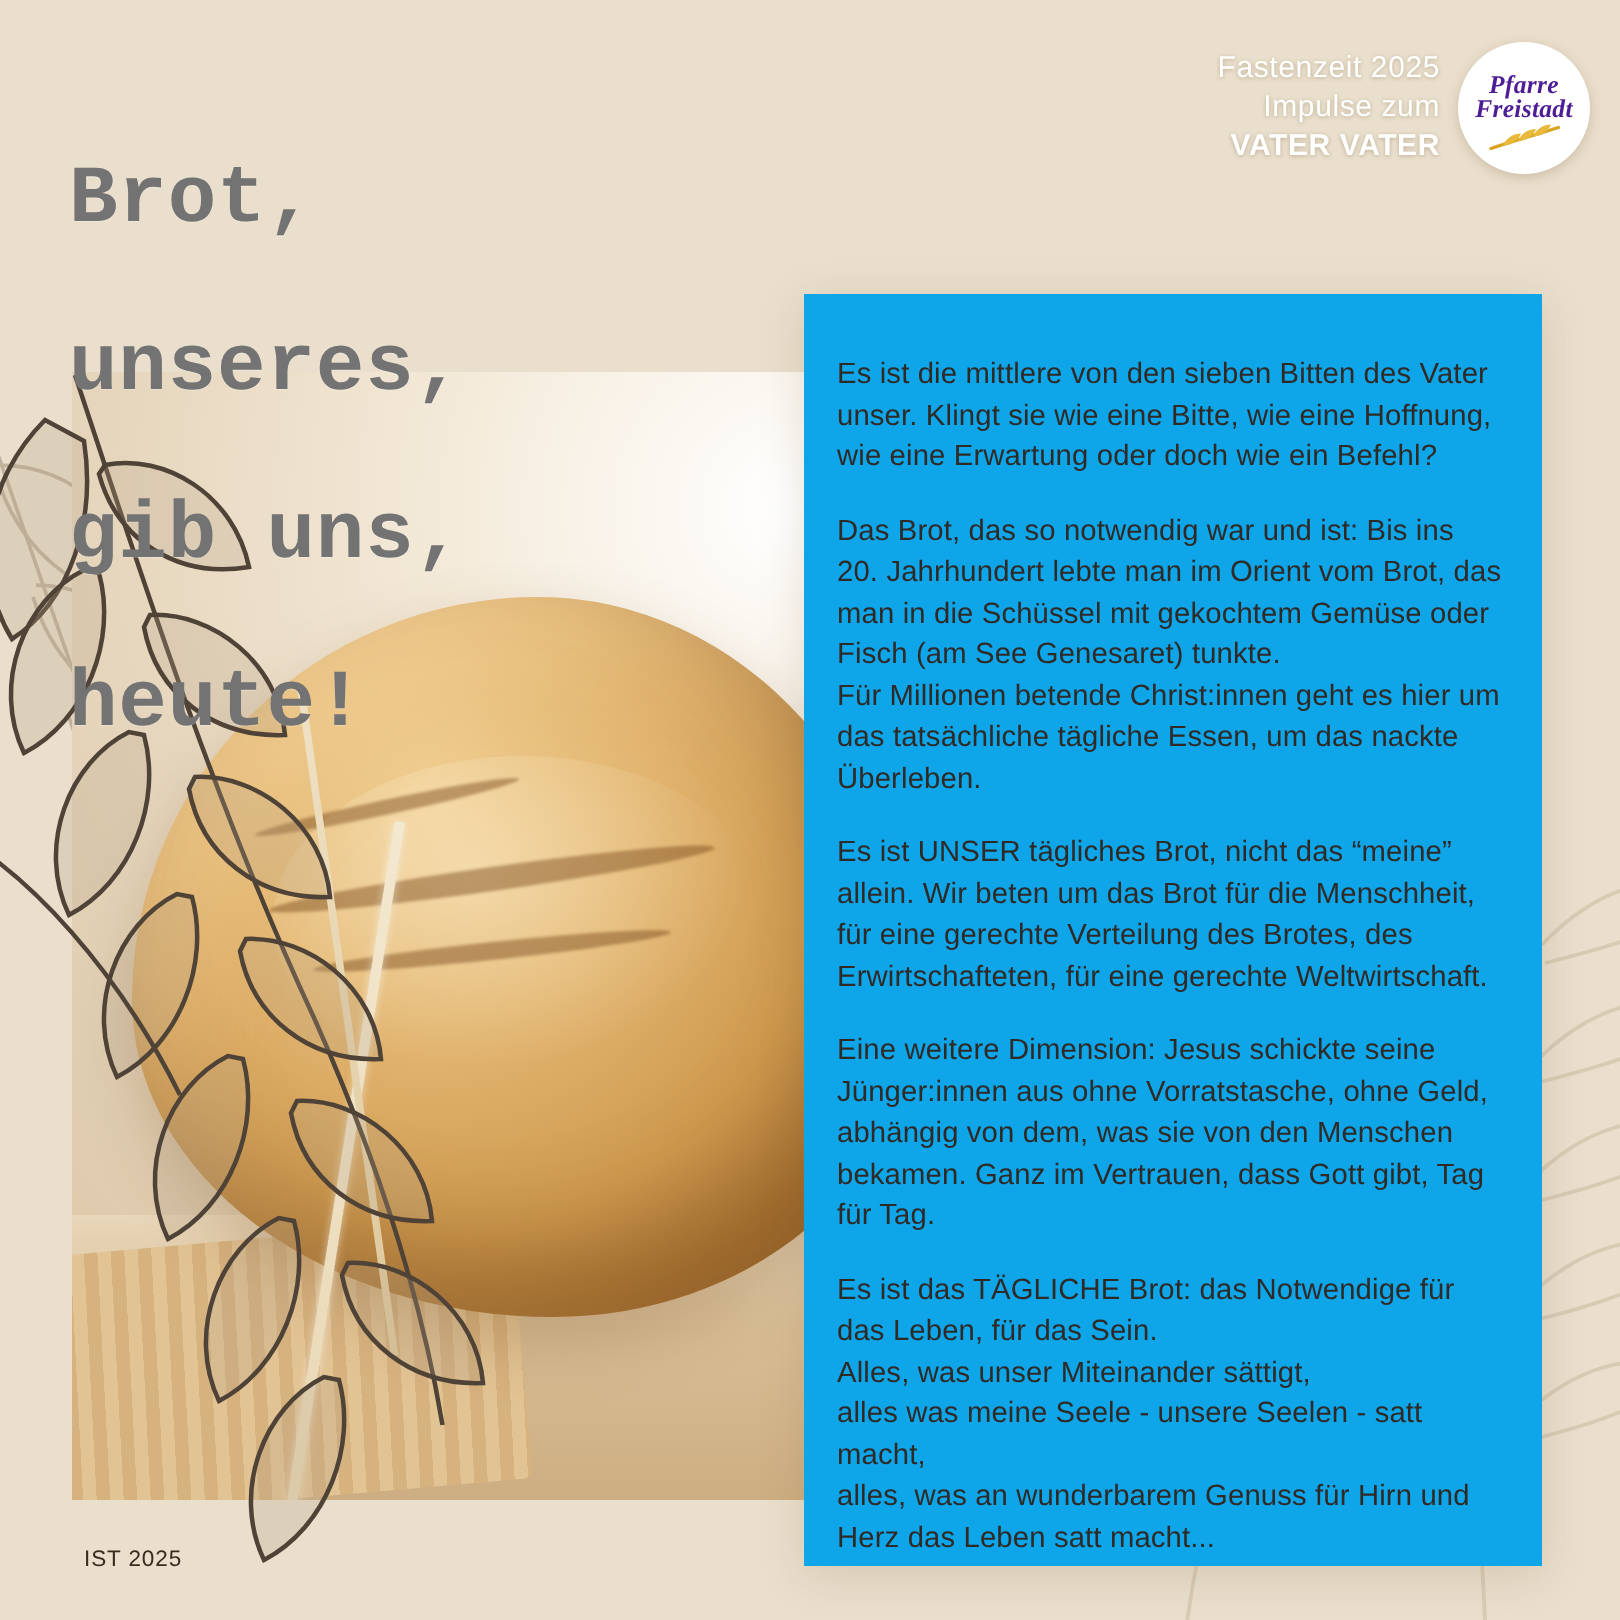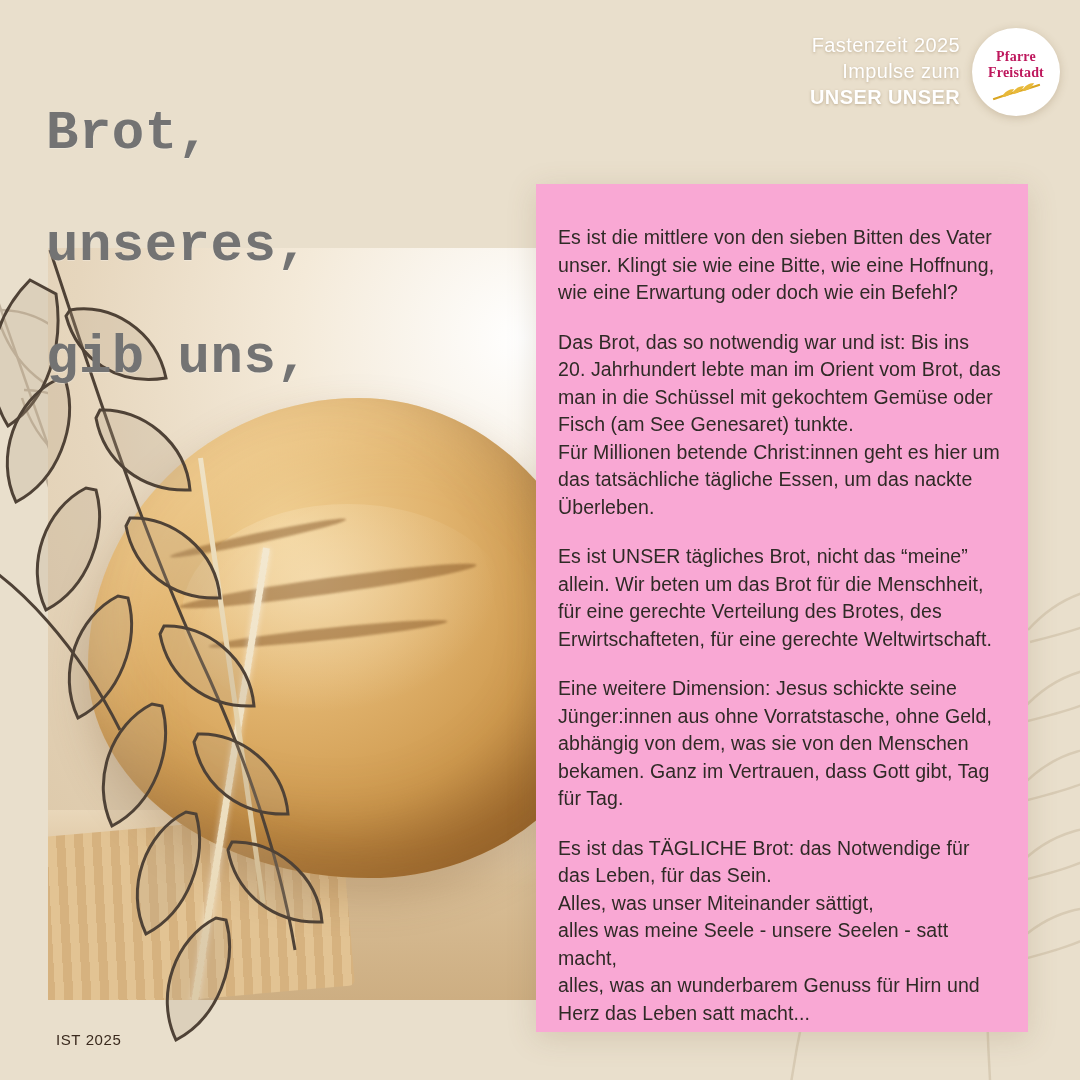--- a/index.html
+++ b/index.html
@@ -197,43 +197,44 @@
     box-shadow: 0 2px 8px rgba(120,90,50,.25);
     flex: none;
   }
   .logo .logo-text {
     position: absolute;
     inset: 0;
     display: flex;
     flex-direction: column;
     align-items: center;
     justify-content: center;
-    color: #be185d;
+    color: #4c1d95;
     font-family: "Liberation Serif", serif;
     font-weight: 700;
-    font-size: 14px;
+    font-size: 17px;
     line-height: 16px;
     padding-bottom: 14px;
     letter-spacing: .2px;
+    font-style: italic;
   }
   .logo .logo-wheat {
     position: absolute;
     left: 50%;
     bottom: 14px;
     transform: translateX(-50%);
   }
 
   
   .card {
     position: absolute;
     left: 536px;
-    top: 184px;
+    top: 196px;
     width: 492px;
     height: 848px;
-    background: #f9a8d4;
+    background: #0ea5e9;
     box-shadow: 0 6px 28px rgba(120,95,60,.18);
     padding: 40px 26px 20px 22px;
     overflow: hidden;
     z-index: 4;
   }
   .card p {
     margin: 0 0 22px 0;
     color: #2f2a26;
     font-size: 19.5px;
     line-height: 27.5px;
@@ -320,27 +321,28 @@
     <path d="M272 592 C 314 590, 358 624, 362 672 C 314 674, 276 644, 268 600 Z" fill="#b8a387" fill-opacity=".25"></path>
     <path d="M256 668 C 216 688, 194 744, 216 790 C 258 768, 278 714, 266 670 Z" fill="#b8a387" fill-opacity=".25"></path>
     <path d="M0 300 C 60 330, 120 400, 160 480"></path>
   </g>
 </svg>
 
 <h1 class="headline">
   <span class="ln">Brot,</span>
   <span class="ln">unseres,</span>
   <span class="ln">gib uns,</span>
+  <span class="ln">heute!</span>
 </h1>
 
 <div class="brand">
   <div class="brand-lines">
     <div class="l1">Fastenzeit 2025</div>
     <div class="l2">Impulse zum</div>
-    <div class="l3">UNSER UNSER</div>
+    <div class="l3">VATER VATER</div>
   </div>
   <div class="logo">
     <div class="logo-text">
       <span>Pfarre</span>
       <span>Freistadt</span>
     </div>
     <svg class="logo-wheat" width="52" height="22" viewBox="0 0 52 22" fill="none">
       <path d="M4 19 C 18 14, 34 10, 49 5" stroke="#d9a521" stroke-width="2.2" stroke-linecap="round"></path>
       <path d="M12 17 C 14 12, 19 9, 24 9 C 22 14, 17 17, 12 17 Z" fill="#e8b93a"></path>
       <path d="M22 14 C 24 9, 29 6, 34 6 C 32 11, 27 14, 22 14 Z" fill="#e8b93a"></path>

